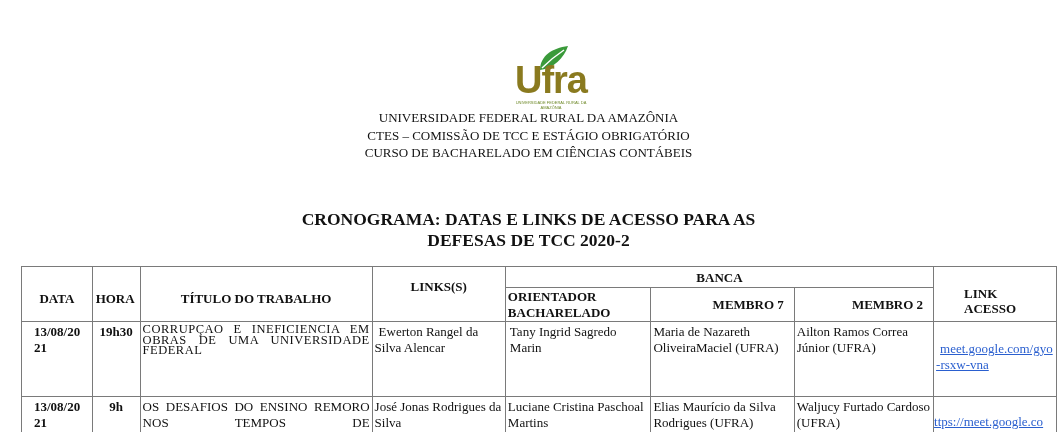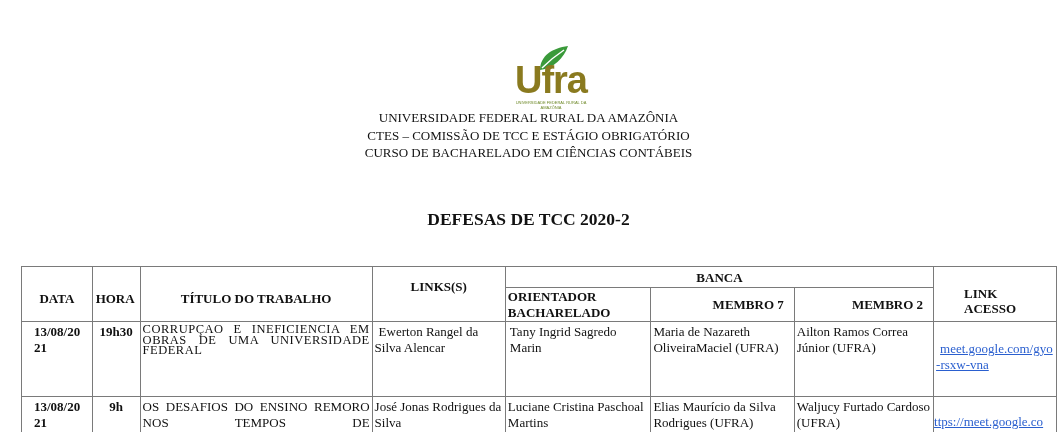--- a/index.html
+++ b/index.html
@@ -38,20 +38,21 @@
   <div class="sub">UNIVERSIDADE FEDERAL RURAL DA AMAZÔNIA</div>
 </div>
 
 <div class="header-lines">
   <div>UNIVERSIDADE FEDERAL RURAL DA AMAZÔNIA</div>
   <div>CTES – COMISSÃO DE TCC E ESTÁGIO OBRIGATÓRIO</div>
   <div>CURSO DE BACHARELADO EM CIÊNCIAS CONTÁBEIS</div>
 </div>
 
 <div class="doc-title">
+  <div>CRONOGRAMA: DATAS E LINKS DE ACESSO PARA AS</div>
   <div>DEFESAS DE TCC 2020-2</div>
 </div>
 
 <table>
   <colgroup>
     <col style="width:71px">
       <col style="width:48px">
       <col style="width:233px">
       <col style="width:134px">
     <col style="width:133px">

